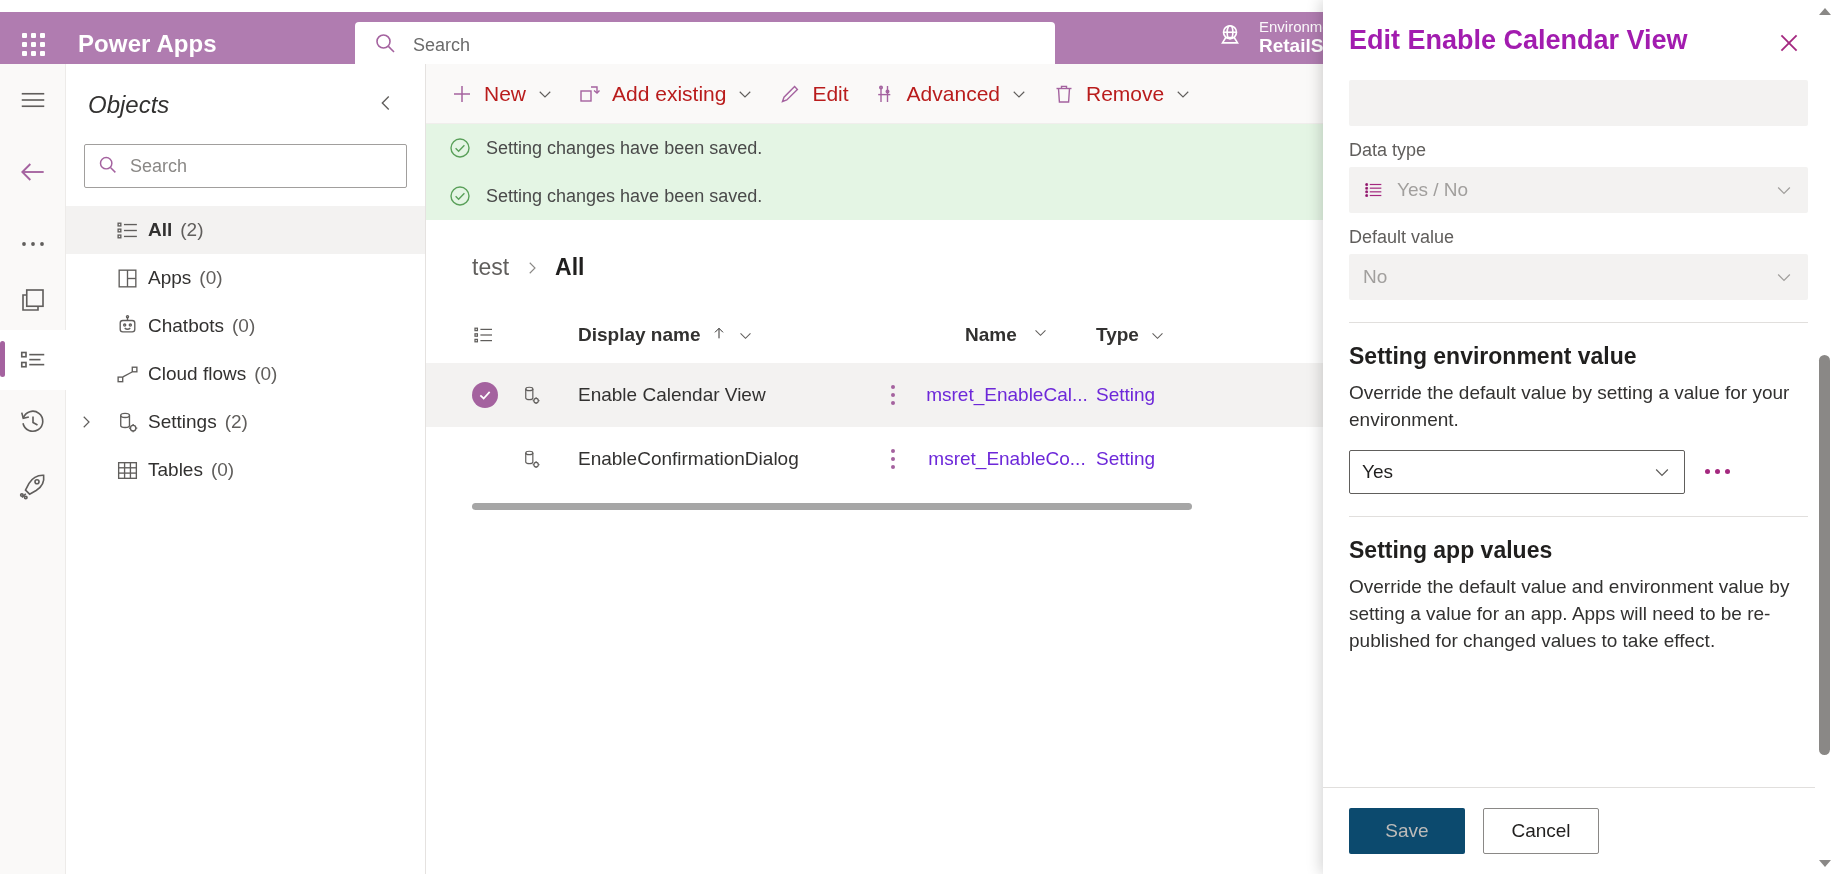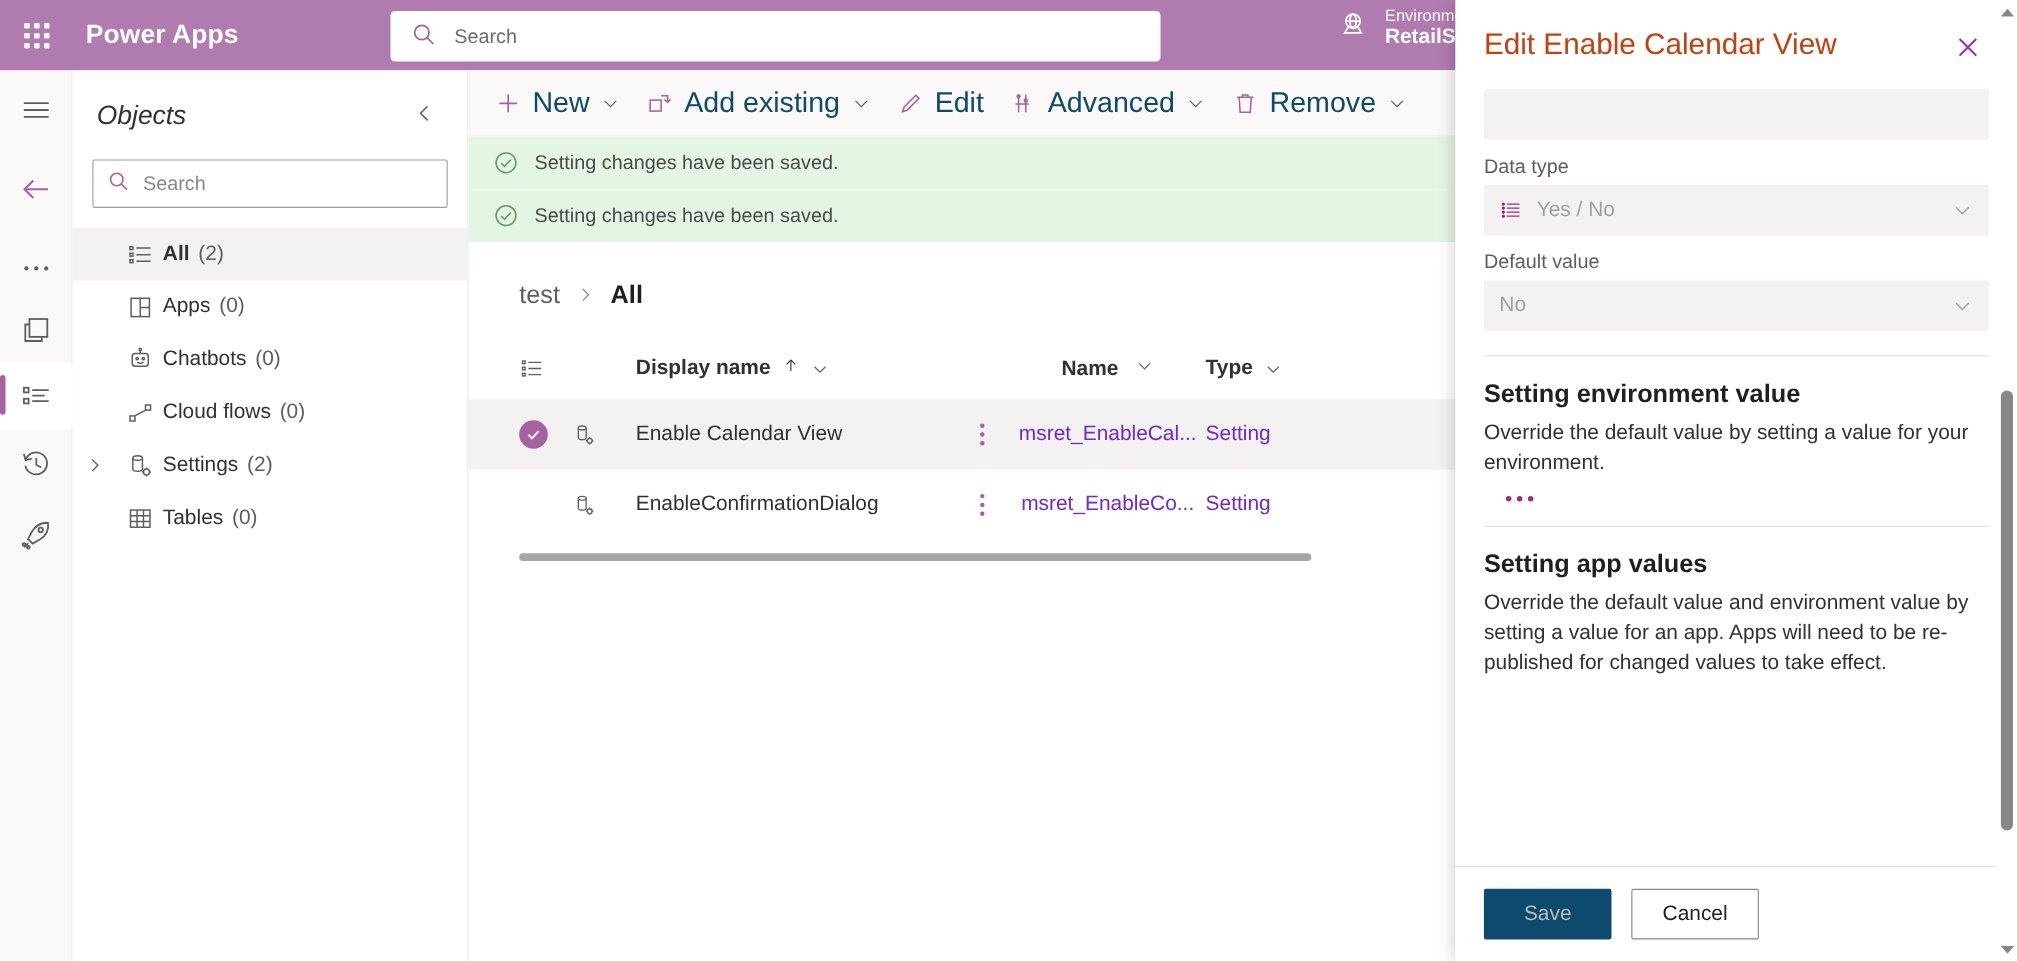--- a/index.html
+++ b/index.html
@@ -6,21 +6,21 @@
   html, body {
     width: 1834px; height: 874px;
     font-family: "Liberation Sans", sans-serif;
     background: #ffffff;
     overflow: hidden;
   }
   #app { position: relative; width: 1834px; height: 874px; }
 
   
   .suitebar {
-    position: absolute; left: 0; top: 0; width: 1834px; height: 64px;
+    position: absolute; left: 0; top: 12px; width: 1834px; height: 64px;
     background: #b07cb0;
     display: flex; align-items: center;
   }
   .waffle { width: 66px; display: flex; align-items: center; justify-content: center; cursor: pointer; }
   .waffle-grid { display: grid; grid-template-columns: repeat(3, 5px); grid-gap: 4px; }
   .waffle-grid i { width: 5px; height: 5px; background: #fff; border-radius: 1px; display: block; }
   .brand {
     color: #fff; font-size: 24px; font-weight: bold; letter-spacing: .1px;
     margin-left: 12px; white-space: nowrap;
   }
@@ -98,21 +98,21 @@
 
   
   .main { position: absolute; left: 426px; top: 64px; right: 0; height: 810px; background: #fff; }
   .cmdbar {
     height: 60px; background: #faf9f8;
     display: flex; align-items: center; padding-left: 12px;
     border-bottom: 1px solid #f0eeec;
   }
   .cmd {
     display: flex; align-items: center; height: 44px; padding: 0 12px;
-    cursor: pointer; color: #0c4a6e; font-size: 26px; white-space: nowrap;
+    cursor: pointer; color: #b91c1c; font-size: 21px; white-space: nowrap;
   }
   .cmd .ci { margin-right: 10px; display: flex; align-items: center; }
   .cmd .cv { margin-left: 10px; display: flex; align-items: center; }
 
   .notify {
     background: #e4f5e4; display: flex; align-items: center;
     height: 48px; padding-left: 22px;
   }
   .notify .nico { margin-right: 14px; flex: none; display: flex; }
   .notify-text { font-size: 18px; color: #4a4a4a; }
@@ -157,21 +157,21 @@
   
   .panel {
     position: absolute; right: 0; top: 0; width: 511px; height: 874px;
     background: #fff; box-shadow: -2px 0 14px rgba(0,0,0,.18);
     display: flex; flex-direction: column; z-index: 30;
   }
   .panel-head {
     display: flex; align-items: flex-start; justify-content: space-between;
     padding: 24px 26px 6px 26px;
   }
-  .panel-title { font-size: 27px; font-weight: normal; color: #c2410c; line-height: 1.2; }
+  .panel-title { font-size: 27px; font-weight: bold; color: #a21caf; line-height: 1.2; }
   .panel-close { cursor: pointer; padding: 6px; flex: none; }
   .panel-body { flex: 1; overflow: hidden; padding: 0 26px; position: relative; }
   .field-label { font-size: 18px; color: #605e5c; margin: 14px 0 6px 0; }
   .ro-box {
     height: 46px; background: #f3f2f1; border-radius: 2px;
     display: flex; align-items: center; padding: 0 14px; color: #a19f9d; font-size: 19px;
   }
   .ro-box.blank { height: 46px; margin-top: 8px; }
   .ro-box .lead { margin-right: 12px; display: flex; flex: none; }
   .ro-box .trail { margin-left: auto; display: flex; flex: none; }
@@ -696,20 +696,28 @@
               <polyline points="5,9 12,16 19,9"></polyline>
             </svg>
         </span>
       </div>
 
       <div class="hr"></div>
 
       <div class="sec-title">Setting environment value</div>
       <div class="sec-desc">Override the default value by setting a value for your environment.</div>
       <div class="combo-row">
+        <div class="combo">
+          <span>Yes</span>
+          <span class="trail">
+            <svg width="20" height="20" viewBox="0 0 24 24" fill="none" stroke="#605e5c" stroke-width="1.5">
+                <polyline points="5,9 12,16 19,9"></polyline>
+              </svg>
+          </span>
+        </div>
         <div class="more-dots">
             <i></i>
             <i></i>
             <i></i>
           </div>
       </div>
 
       <div class="hr"></div>
 
       <div class="sec-title">Setting app values</div>

